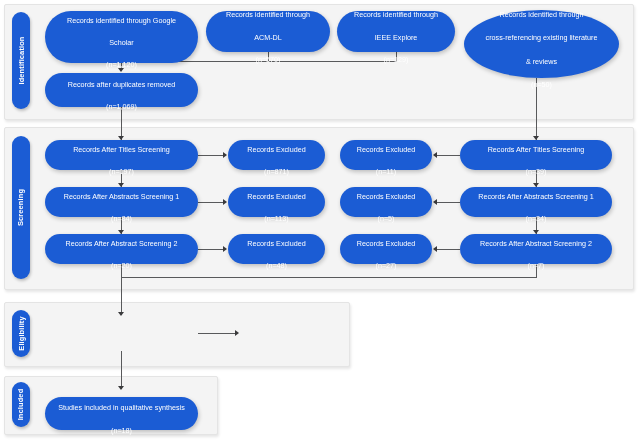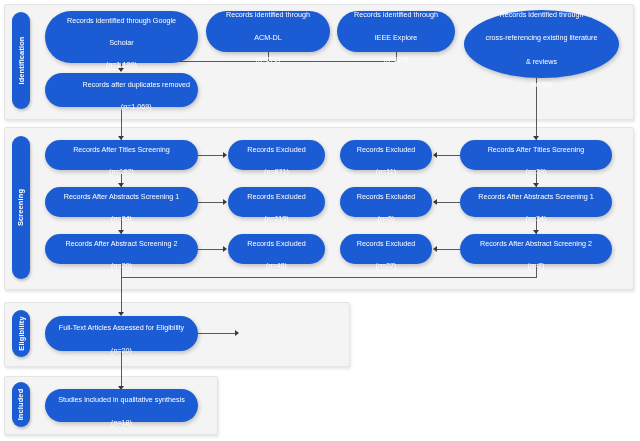--- a/index.html
+++ b/index.html
@@ -191,21 +191,21 @@
 
   <div class="node oval" style="left:464px; top:10px; width:155px; height:68px;">
     <div class="txt">
       <span>Records identified through</span><br>
       <span>cross-referencing existing  literature</span><br>
       <span>&amp; reviews</span><br>
       <span>(n=50)</span>
     </div>
   </div>
 
-  <div class="node" style="left:45px; top:73px; width:153px; height:34px;justify-content:flex-end;">
+  <div class="node" style="left:45px; top:73px; width:153px; height:34px;">
     <div class="txt">
       <span>Records after duplicates removed</span><br>
       <span>(n=1,069)</span>
     </div>
   </div>
 
   <div class="node" style="left:45px; top:140px; width:153px; height:30px;">
     <div class="txt">
       <span>Records After Titles Screening</span><br>
       <span>(n=197)</span>
@@ -274,27 +274,21 @@
       <span>(n=34)</span>
     </div>
   </div>
   <div class="node" style="left:460px; top:234px; width:152px; height:30px;">
     <div class="txt">
       <span>Records After Abstract Screening 2</span><br>
       <span>(n=7)</span>
     </div>
   </div>
 
-  <div class="node" style="left:45px; top:316px; width:153px; height:35px;">
-    <div class="txt">
-      <span>Full-Text Articles Assessed for Eligibility</span><br>
-      <span>(n=20)</span>
-    </div>
-  </div>
-
-  <div class="node" style="left:45px; top:389px; width:153px; height:33px;">
+
+  <div class="node" style="left:45px; top:397px; width:153px; height:33px;">
     <div class="txt">
       <span>Studies included in qualitative synthesis</span><br>
       <span>(n=18)</span>
     </div>
   </div>
 
 </div>
 
 </body></html>

